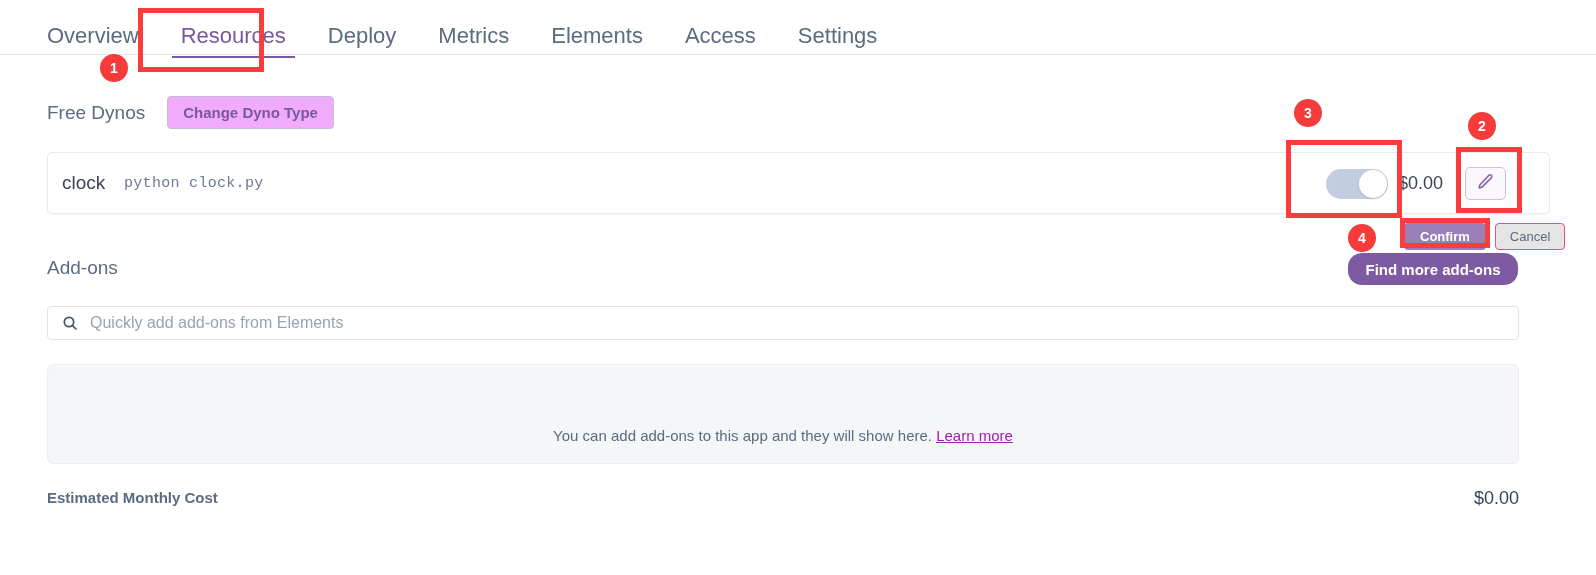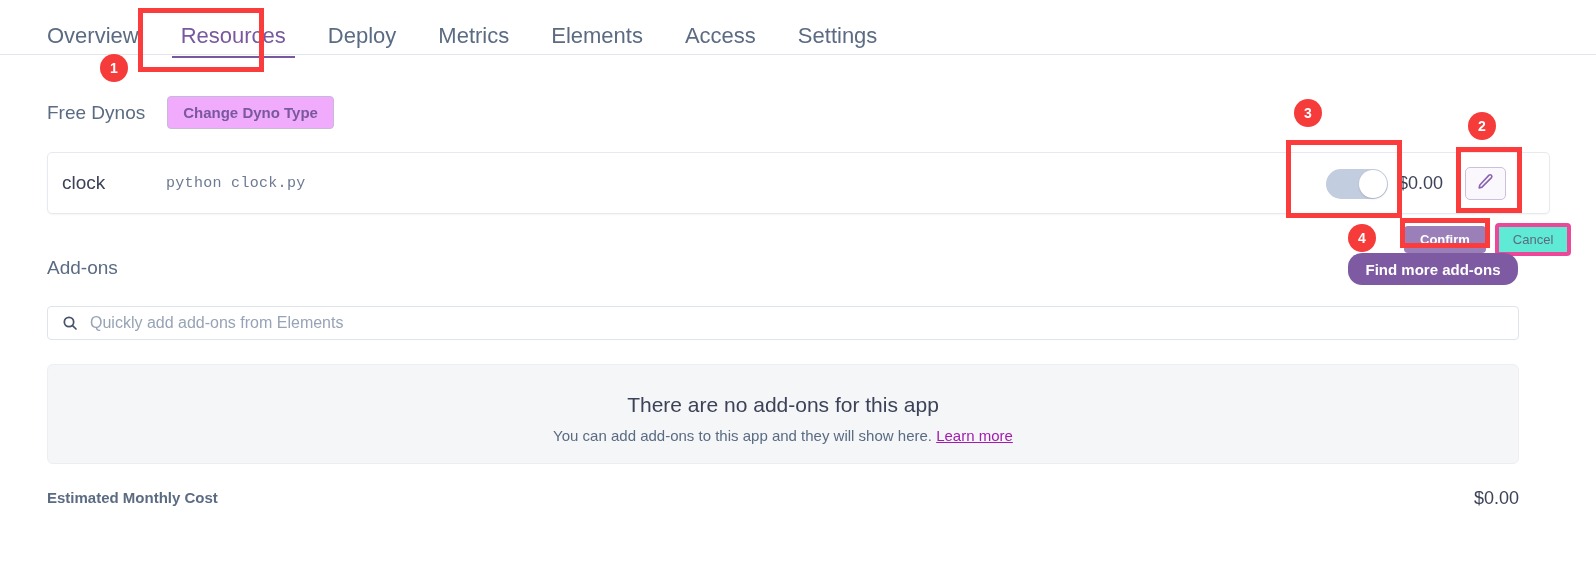--- a/index.html
+++ b/index.html
@@ -69,21 +69,20 @@
   }
   .dyno-name {
     position: absolute; left: 14px; top: 19px;
     font-size: 19px; color: #3c4257;
   }
   .dyno-cmd {
     position: absolute; left: 76px; top: 22px;
     font-family: "Liberation Mono", monospace;
     font-size: 15px; color: #6c7a92;
     letter-spacing: 0.3px;
-    margin-left: 42px;
   }
 
   
   .toggle {
     position: absolute; left: 1278px; top: 16px;
     width: 62px; height: 30px;
     border-radius: 15px;
     background: #c2cddf;
     cursor: pointer;
   }
@@ -119,23 +118,23 @@
     color: #ffffff;
     border: none;
     border-radius: 4px;
     font-size: 13px;
     font-weight: bold;
     padding: 6px 16px;
     cursor: pointer;
     font-family: "Liberation Sans", sans-serif;
   }
   .btn-cancel {
-    background: #5eead4;
+    background: #e5e5e5;
     color: #5b6b82;
-    border: 4px solid #ec4899;
+    border: 1px solid #ec4899;
     border-radius: 4px;
     font-size: 13px;
     padding: 5px 14px;
     cursor: pointer;
     font-family: "Liberation Sans", sans-serif;
   }
 
   
   .addons-title {
     position: absolute; left: 47px; top: 257px;
@@ -271,21 +270,20 @@
     <span class="search-icon">
       <svg width="16" height="16" viewBox="0 0 24 24" fill="none" stroke="#46526b" stroke-width="2.6" stroke-linecap="round">
         <circle cx="10.5" cy="10.5" r="7"></circle>
         <line x1="15.8" y1="15.8" x2="21" y2="21"></line>
       </svg>
     </span>
     <input class="search-input" type="text" placeholder="Quickly add add-ons from Elements" style="">
   </div>
 
   <div class="empty-panel">
-    <div class="empty-title">There are no add-ons for this app</div>
     <div class="empty-sub">
       <span>You can add add-ons to this app and they will show here.</span>
       <a href="#">Learn more</a>
     </div>
   </div>
 
   <div class="cost-label">Estimated Monthly Cost</div>
   <div class="cost-value">$0.00</div>
 
   <div class="anno-box" style="left:138px; top:8px; width:126px; height:64px;"></div>

